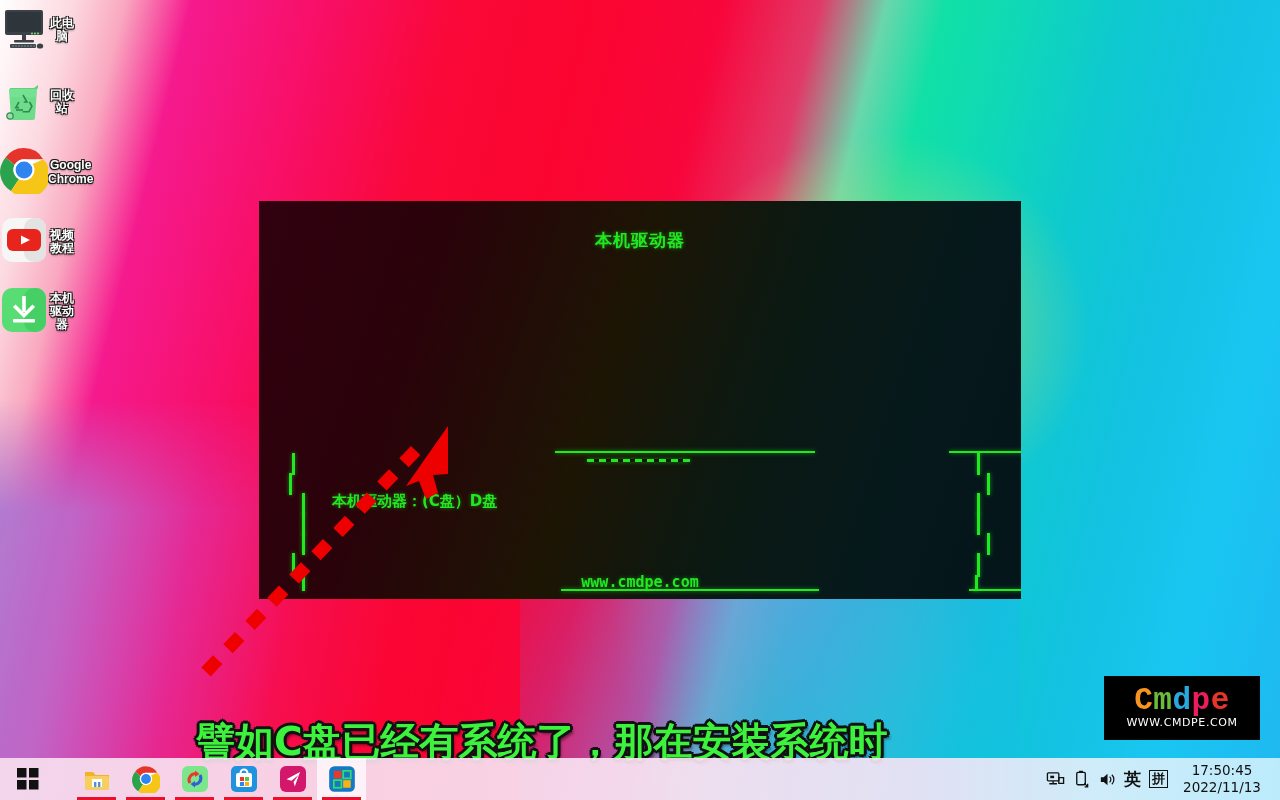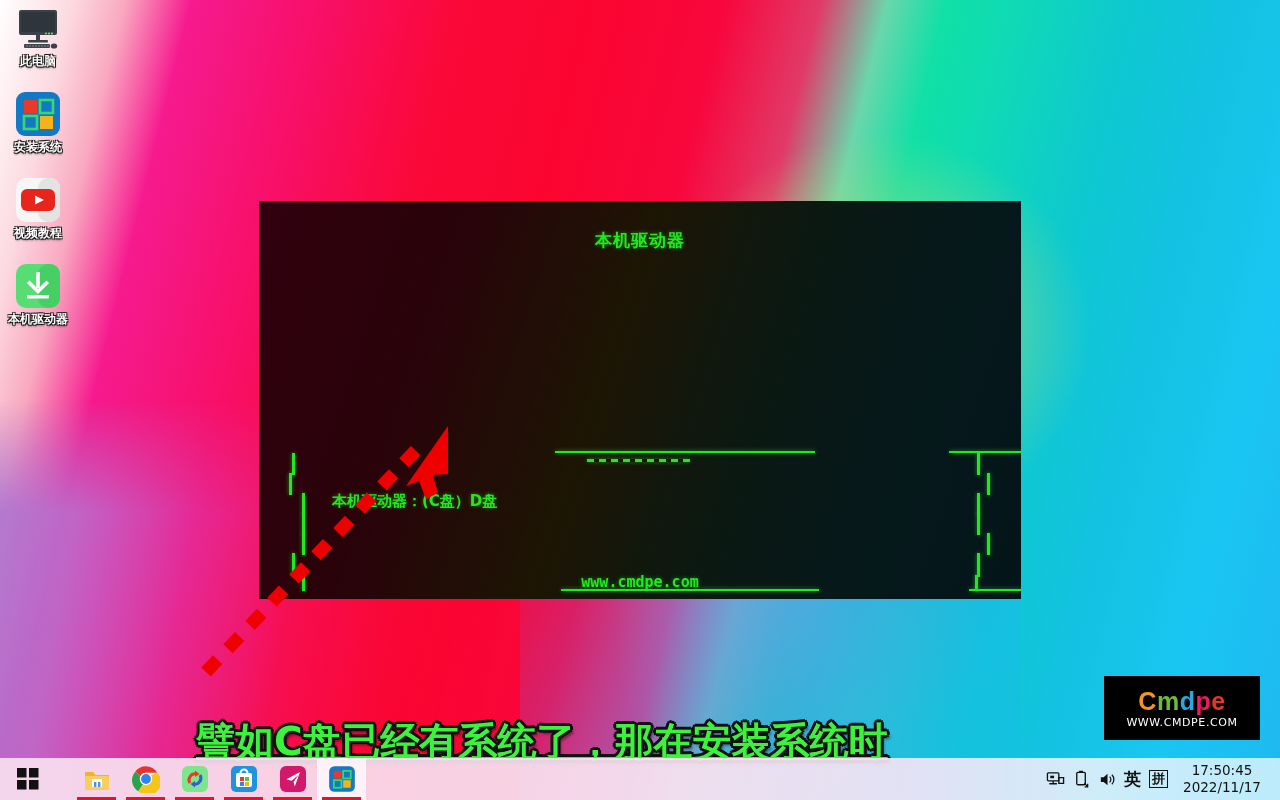--- a/index.html
+++ b/index.html
@@ -56,21 +56,21 @@
         rgba(120,110,235,0.45) 35%,
         rgba(60,150,240,0.55) 60%,
         rgba(30,180,245,0.35) 85%,
         rgba(0,0,0,0) 100%);
   }
 
   
   #icon-column { position: absolute; left: 0; top: 0; width: 76px; }
   .dicon {
     width: 76px; margin-top: 8px;
-    display: flex; flex-direction: column; align-items: center;
+    display: flex; flex-direction: row; align-items: center;
     cursor: pointer;
   }
   .dicon .glyph { width: 48px; height: 48px; position: relative; }
   .dicon .dlabel {
     margin-top: 3px;
     font-size: 12px; line-height: 13px; font-weight: 700;
     color: #ffffff; text-align: center;
     text-shadow:
       -1px -1px 0 #1a1a1a, 1px -1px 0 #1a1a1a,
       -1px  1px 0 #1a1a1a, 1px  1px 0 #1a1a1a,
@@ -168,34 +168,34 @@
     color: #3df23d;
     letter-spacing: 0px;
     text-shadow:
       -2px -2px 0 #111, 2px -2px 0 #111,
       -2px  2px 0 #111, 2px  2px 0 #111,
        0   -3px 0 #111,  0   3px 0 #111,
       -3px  0   0 #111,  3px  0   0 #111,
        3px  4px 3px rgba(0,0,0,0.5);
     white-space: pre;
   }
-  #ann-l1 { display: block; text-decoration: underline; }
+  #ann-l1 { display: block; }
 
   
   #logo {
     position: absolute; left: 1104px; top: 676px;
     width: 156px; height: 64px;
     background: #000;
     border: 2px solid #050505;
     display: flex; flex-direction: column;
     align-items: center; justify-content: center;
   }
   #logo-word {
-    font-family: Liberation Sans, sans-serif;
-    font-size: 25px; font-weight: 700; line-height: 26px;
+    font-family: Liberation Mono, monospace;
+    font-size: 31px; font-weight: 700; line-height: 26px;
     letter-spacing: 0.5px;
   }
   #logo-word .l1 { color: #f79421; }
   #logo-word .l2 { color: #6cbb3c; }
   #logo-word .l3 { color: #2ba7df; }
   #logo-word .l4 { color: #ec1c5f; }
   #logo-word .l5 { color: #e8342a; }
   #logo-sub {
     color: #ffffff; font-size: 11px; letter-spacing: 0.6px;
     font-family: "DejaVu Sans", "Liberation Sans", sans-serif;
@@ -289,35 +289,54 @@
               <rect x="27" y="41" width="2" height="2"></rect>
             <rect x="30" y="41" width="2" height="2"></rect>
               <rect x="33" y="41" width="2" height="2"></rect>
           </g>
           <ellipse cx="40" cy="42" rx="3.2" ry="2.6" fill="#3a4248"></ellipse>
         </svg>
       </div>
       <div class="dlabel">此电脑</div>
     </div>
 
-
-
+    <div class="dicon" style="margin-top:24px">
+      <div class="glyph">
+        <svg viewBox="0 0 48 48" width="48" height="48">
+          <path d="M10 12 h24 l4 -3 v3 l-3 3 h-25 z" fill="#5ed27c"></path>
+          <path d="M9 13 h28 l-2 29 a2 2 0 0 1 -2 2 h-20 a2 2 0 0 1 -2 -2 z" fill="#6fdc8c"></path>
+          <path d="M9 13 h28 l-0.6 8 h-26.8 z" fill="#7ee59a" opacity="0.5"></path>
+          <g fill="none" stroke="#2f8a4c" stroke-width="1.6">
+            <path d="M23 19 l4 7 h-3.3"></path>
+            <path d="M19 26 l-3.2 5.6 h3.3"></path>
+            <path d="M29.5 26 l2.4 4.3 l-3 5.4 h-6.3"></path>
+            <path d="M16 34 h7"></path>
+          </g>
+          <circle cx="10" cy="40" r="3.2" fill="#9bdcae" stroke="#2f8a4c" stroke-width="1.2"></circle>
+        </svg>
+      </div>
+      <div class="dlabel">回收站</div>
+    </div>
 
     <div class="dicon" style="margin-top:22px">
       <div class="glyph">
         <svg viewBox="0 0 48 48" width="48" height="48">
-          <rect x="2" y="2" width="44" height="44" rx="9" fill="#1479c4"></rect>
-          <rect x="10" y="10" width="13" height="13" fill="#e8392b"></rect>
-          <rect x="26" y="10" width="13" height="13" fill="none" stroke="#37d96a" stroke-width="2.6"></rect>
-          <rect x="10" y="26" width="13" height="13" fill="none" stroke="#37d96a" stroke-width="2.6"></rect>
-          <rect x="26" y="26" width="13" height="13" fill="#f5b21a"></rect>
-        </svg>
-      </div>
-      <div class="dlabel">安装系统</div>
-    </div>
+          <circle cx="24" cy="24" r="22" fill="#ffffff"></circle>
+          <path d="M24 2 A22 22 0 0 1 43.2 13.2 L24 13.2 A10.8 10.8 0 0 0 14.6 18.8 L5.5 11.5 A22 22 0 0 1 24 2Z" fill="#e5342b"></path>
+          <path d="M5.5 11.5 L14.6 18.8 A10.8 10.8 0 0 0 19 33 L11 45 A22 22 0 0 1 5.5 11.5Z" fill="#2ba24c"></path>
+          <path d="M43.2 13.2 A22 22 0 0 1 11 45 L19 33 A10.8 10.8 0 0 0 33 24 A10.8 10.8 0 0 0 31.6 18.6 Z" fill="#f5c518"></path>
+          <circle cx="24" cy="24" r="10.6" fill="#ffffff"></circle>
+          <circle cx="24" cy="24" r="8.4" fill="#2f84f0"></circle>
+        </svg>
+      </div>
+      <div class="dlabel two" style="white-space:pre-line">Google
+Chrome</div>
+    </div>
+
+
 
     <div class="dicon" style="margin-top:22px">
       <div class="glyph">
         <svg viewBox="0 0 48 48" width="48" height="48">
           <rect x="2" y="2" width="44" height="44" rx="10" fill="#f6f6f6"></rect>
           <rect x="24" y="2" width="22" height="44" rx="10" fill="#e3e3e3"></rect>
           <rect x="7" y="13" width="34" height="22" rx="6" fill="#e8251d"></rect>
           <path d="M21 19.5 L30 24 L21 28.5 Z" fill="#ffffff"></path>
         </svg>
       </div>
@@ -505,21 +524,21 @@
           <path d="M12.2 7 a4 4 0 0 1 0 6" stroke="#111" stroke-width="1.3" fill="none"></path>
           <path d="M14.6 5 a7 7 0 0 1 0 10" stroke="#111" stroke-width="1.3" fill="none"></path>
         </svg>
       </div>
 
       <div id="tray-ime">英</div>
       <div id="tray-pinyin">拼</div>
 
       <div id="tray-clock">
         <div>17:50:45</div>
-        <div>2022/11/17</div>
+        <div>2022/11/13</div>
       </div>
 
       <div id="tray-notif"></div>
     </div>
 
   </div>
 
 </div>
 
 </body></html>

